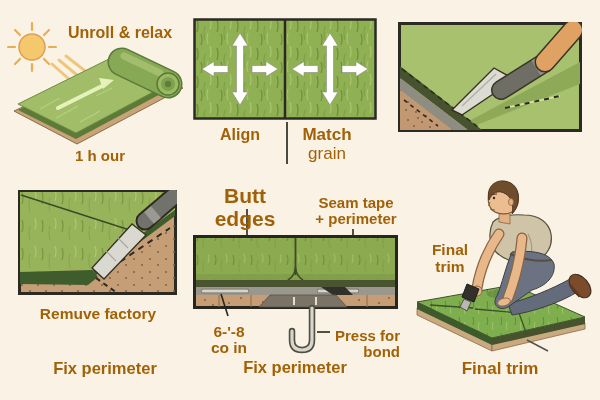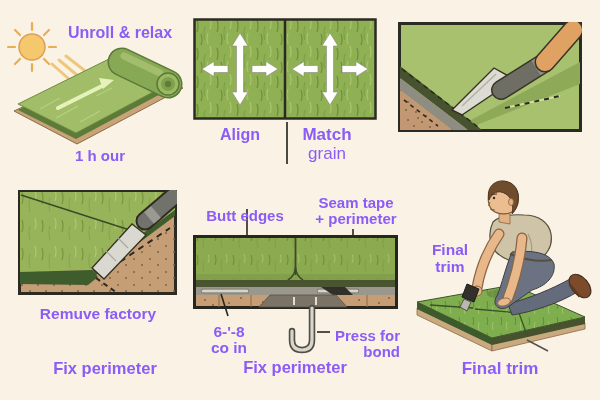--- a/index.html
+++ b/index.html
@@ -1,30 +1,30 @@
 <!DOCTYPE html>
 <html><head>
 <meta charset="utf-8">
 <style>
   html,body{margin:0;padding:0;background:#faf2e5;}
   .canvas{position:relative;width:600px;height:400px;background:#faf2e5;overflow:hidden;
-          font-family:"Liberation Sans",sans-serif;color:#8b5cf6;}
+          font-family:"Liberation Sans",sans-serif;color:#a16207;}
   .canvas svg{position:absolute;display:block;}
   .t{position:absolute;font-weight:bold;line-height:1.1;}
   .center{text-align:center;}
   .p1-title{left:68px;top:24px;width:120px;font-size:16px;}
   .p1-caption{left:52px;top:148px;width:96px;font-size:15px;}
   .p2-align{left:202px;top:126px;width:76px;font-size:16px;}
   .p2-divider{position:absolute;left:286px;top:122px;width:2px;height:42px;background:#4a4a42;}
   .p2-match{left:294px;top:126px;width:66px;font-size:17px;}
   .p2-match .l2{font-weight:normal;display:block;}
   .p3-caption{left:398px;top:139px;width:184px;font-size:16px;}
   .p4-caption{left:20px;top:306px;width:156px;font-size:15.5px;line-height:1.08;}
   .p4-footer{left:20px;top:359px;width:170px;font-size:16.5px;}
-  .p5-butt{left:203px;top:208px;width:84px;font-size:15px;}
+  .p5-butt{left:203px;top:184px;width:84px;font-size:21px;}
   .p5-tape{left:314px;top:195px;width:84px;font-size:15px;line-height:1.07;}
   .p5-gap{left:201px;top:316px;width:56px;font-size:15.5px;line-height:1.05;margin-top:8px;}
   .p5-press{left:326px;top:328px;width:74px;font-size:15px;line-height:1.07;text-align:right;}
   .p5-footer{left:215px;top:358px;width:160px;font-size:16.5px;}
   .p6-side{left:422px;top:241px;width:56px;font-size:15.5px;}
   .p6-caption{left:430px;top:360px;width:140px;font-size:17px;}
   .blk{display:block;}
 </style>
 </head>
 <body>

